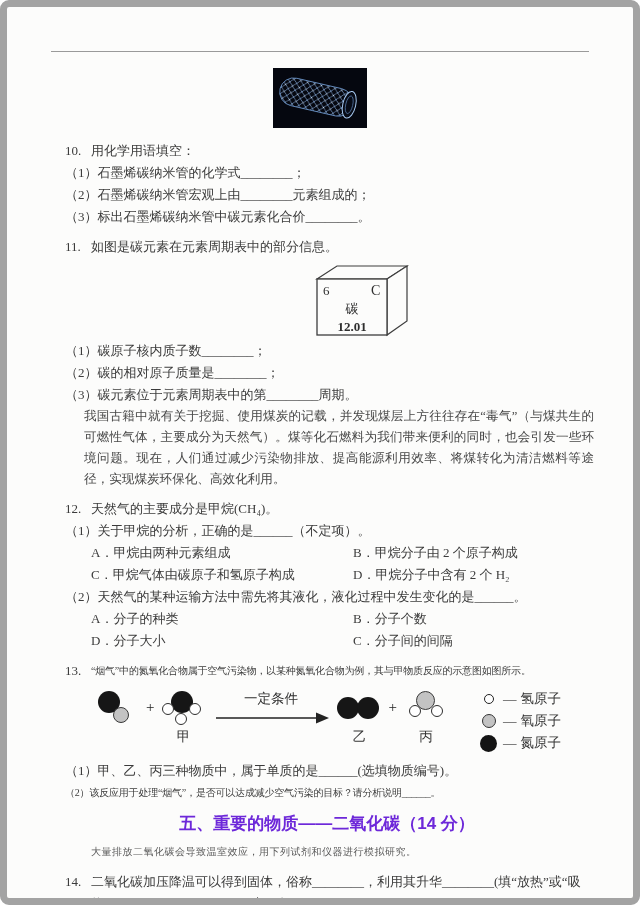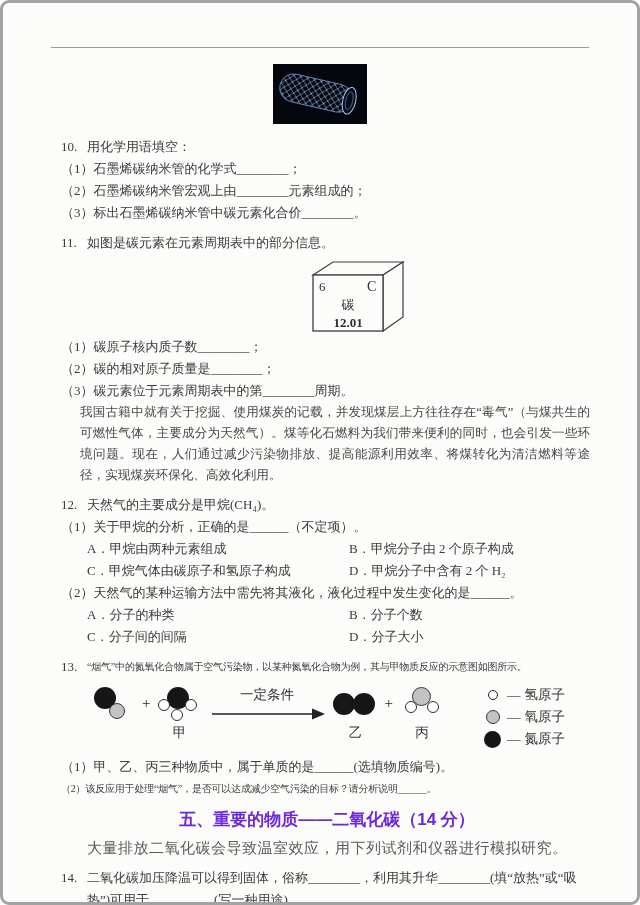--- a/index.html
+++ b/index.html
@@ -1,20 +1,20 @@
 <!DOCTYPE html>
 <html lang="zh"><head>
 <meta charset="utf-8">
 <style>
   * { margin:0; padding:0; box-sizing:border-box; }
   html,body { background:#ffffff; }
   body { width:640px; font-family:"Liberation Serif","DejaVu Serif",serif; color:#3b3b3b; }
   .page {
     width:640px; height:905px; background:#fcfcfb;
-    border:3px solid #a3a3a3; border-radius:9px;
+    border:7px solid #a3a3a3; border-radius:9px;
     overflow:hidden; position:relative;
   }
   .header-rule {
     width:538px; margin:44px auto 0; border-top:1px solid #9a9a9a;
   }
   .content { padding:0 44px 0 58px; }
 
   
   .nanotube-wrap { text-align:center; margin-top:16px; }
   .nanotube { display:inline-block; width:94px; height:60px; background:#05070f; }
@@ -51,21 +51,21 @@
   .ldash { letter-spacing:-1px; }
   .c-h { width:10px; height:10px; border-radius:50%; background:#fff; border:1.4px solid #222; }
   .c-o { width:14px; height:14px; border-radius:50%; background:#c3c3c3; border:1.4px solid #333; }
   .c-n { width:17px; height:17px; border-radius:50%; background:#141414; }
 
   
   .section-title {
     text-align:center; font-family:"Liberation Sans","DejaVu Sans",sans-serif;
     font-weight:700; font-size:17px; color:#6d28d9; margin:8px 0 6px;
   }
-  .intro { margin-left:26px; line-height:22px; font-size:15px; color:#5a5a5a; letter-spacing:0.5px; }
+  .intro { margin-left:26px; line-height:22px; font-size:10px; color:#5a5a5a; letter-spacing:0.5px; }
 </style>
 </head>
 <body>
 
 <div class="page">
   <div class="header-rule"></div>
 
   <div class="nanotube-wrap">
     <svg class="nanotube" viewBox="0 0 94 60" xmlns="http://www.w3.org/2000/svg">
       <defs>
@@ -124,22 +124,22 @@
     <div class="opts">
       <span>A．甲烷由两种元素组成</span>
       <span>B．甲烷分子由 2 个原子构成</span>
       <span>C．甲烷气体由碳原子和氢原子构成</span>
       <span>D．甲烷分子中含有 2 个 H₂</span>
     </div>
     <div class="sub">（2）天然气的某种运输方法中需先将其液化，液化过程中发生变化的是______。</div>
     <div class="opts">
       <span>A．分子的种类</span>
       <span>B．分子个数</span>
+      <span>D．分子大小</span>
       <span>C．分子间的间隔</span>
-      <span>D．分子大小</span>
     </div>
 
     <div class="qrow">
       <span class="qnum">13.</span>
       <span class="qtext tight">“烟气”中的氮氧化合物属于空气污染物，以某种氮氧化合物为例，其与甲物质反应的示意图如图所示。</span>
     </div>
 
     <div class="diagram">
       <div class="rxn">
 

